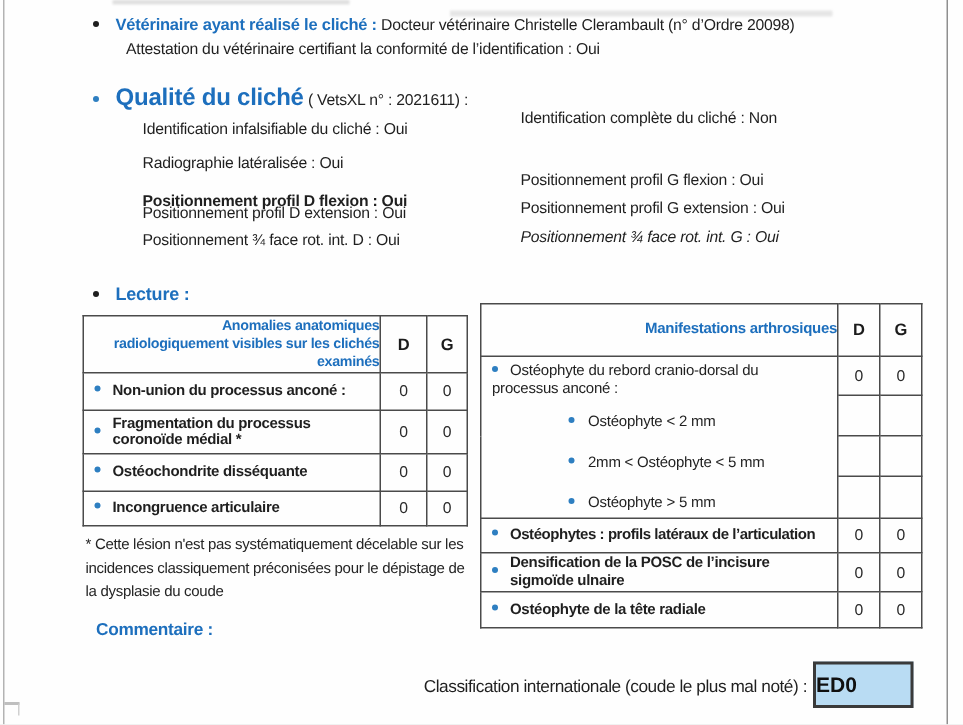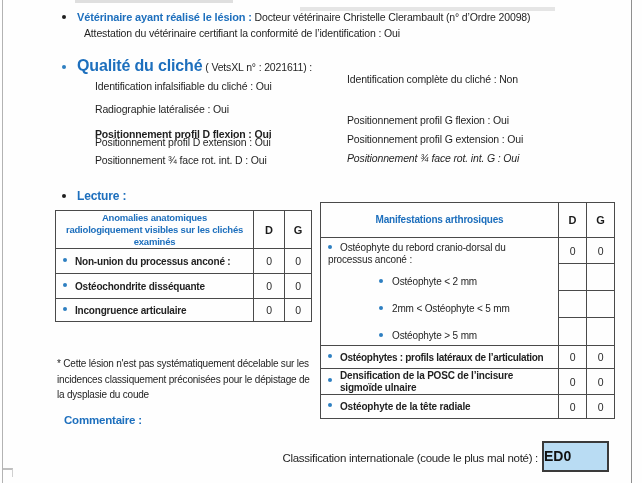--- a/index.html
+++ b/index.html
@@ -30,21 +30,21 @@
   .quality-line{left:62px;top:57px;font-size:10.5px;}
   .quality-line .head{font-size:16px;}
   .q-item{font-size:10.5px;white-space:nowrap;}
   .lecture-line{left:62px;top:189px;font-size:12px;}
 
   table{border-collapse:collapse;table-layout:fixed;}
   td,th{border:1px solid #4a4a4a;padding:0;margin:0;overflow:hidden;}
   .t-left{position:absolute;left:55px;top:210px;width:253px;}
   .t-right{position:absolute;left:320px;top:202px;width:291px;}
   th.hdr-label{font-size:9.5px;line-height:12px;font-weight:bold;color:#1d6fbd;
-    white-space:pre-line;text-align:center;vertical-align:middle;letter-spacing:-0.2px;}
+    white-space:pre-line;text-align:right;vertical-align:middle;letter-spacing:-0.2px;}
   th.hdr-dg{font-size:11px;font-weight:bold;text-align:center;vertical-align:middle;color:#1b1b1b;}
   td.val{font-size:10.5px;text-align:center;vertical-align:middle;color:#2a2a2a;}
   td.lbl{font-size:10px;line-height:11.5px;vertical-align:middle;letter-spacing:-0.2px;font-weight:bold;}
   td.lbl .dot{margin:0 8px 0 7px;}
   td.lbl .txt{display:inline-block;vertical-align:middle;width:168px;}
   .t-right td.lbl .txt{width:205px;}
   td.lbl.nowrap .txt{white-space:nowrap;font-size:10px;letter-spacing:-0.3px;}
   td.r-main{vertical-align:top;position:relative;}
   .r-main .main-label{margin:4px 0 0 7px;font-size:10px;line-height:11.5px;white-space:pre-line;}
   .r-main .main-label .dot{margin-right:8px;}
@@ -65,21 +65,21 @@
 
 <div class="page">
 
   <div class="edge-left"></div>
   <div class="edge-right"></div>
   <div class="smudge smudge-a"></div>
   <div class="smudge smudge-b"></div>
   <div class="corner-mark"></div>
 
   <div class="abs bullet-line vet-line">
-    <span class="dot dot-black"></span><span class="blue bold head">Vétérinaire ayant réalisé le lésion :</span>
+    <span class="dot dot-black"></span><span class="blue bold head">Vétérinaire ayant réalisé le cliché :</span>
     <span>Docteur vétérinaire Christelle Clerambault (n° d’Ordre 20098)</span>
   </div>
   <div class="abs attestation">Attestation du vétérinaire certifiant la conformité de l’identification : Oui</div>
 
   <div class="abs bullet-line quality-line">
     <span class="dot"></span><span class="blue bold head">Qualité du cliché</span>
     <span>( VetsXL n° : 2021611) :</span>
   </div>
 
   <div class="abs q-item" style="left:95px;top:80px;">Identification infalsifiable du cliché : Oui</div>
@@ -101,20 +101,25 @@
     <tbody>
         <tr style="height:38px;">
       <th class="hdr-label" style="width:197px;">Anomalies anatomiques
 radiologiquement visibles sur les clichés
 examinés</th>
       <th class="hdr-dg" style="width:30px;">D</th>
       <th class="hdr-dg" style="width:26px;">G</th>
     </tr>
     <tr style="height:25px;">
       <td class="lbl"><span class="dot"></span><span class="txt">Non-union du processus anconé :</span></td>
+      <td class="val">0</td>
+      <td class="val">0</td>
+    </tr>
+    <tr style="height:29px;">
+      <td class="lbl"><span class="dot"></span><span class="txt">Fragmentation du processus coronoïde médial *</span></td>
       <td class="val">0</td>
       <td class="val">0</td>
     </tr>
     <tr style="height:25px;">
       <td class="lbl"><span class="dot"></span><span class="txt">Ostéochondrite disséquante</span></td>
       <td class="val">0</td>
       <td class="val">0</td>
     </tr>
     <tr style="height:23px;">
       <td class="lbl"><span class="dot"></span><span class="txt">Incongruence articulaire</span></td>

